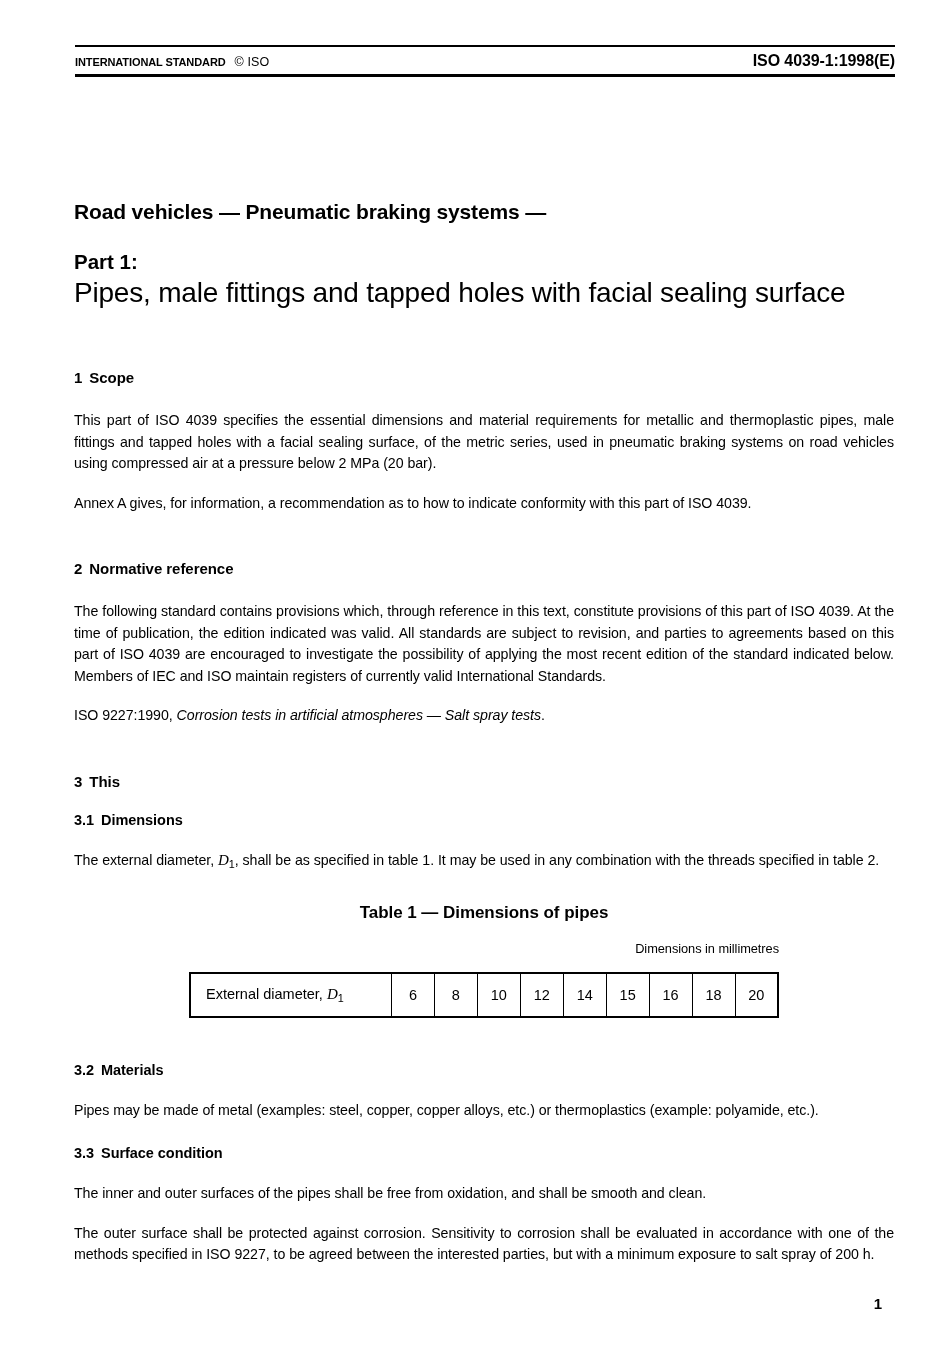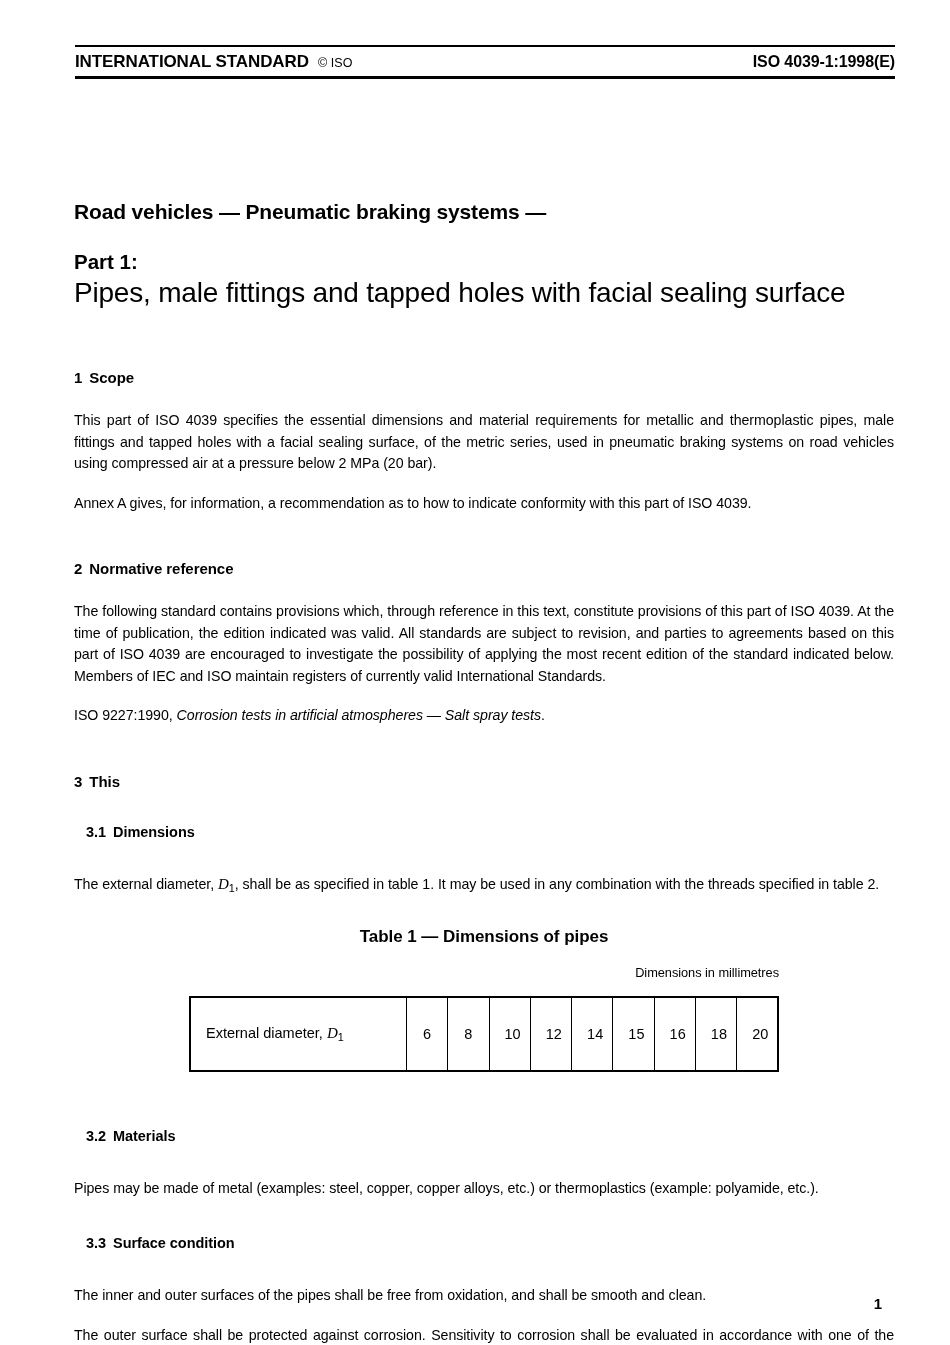--- a/index.html
+++ b/index.html
@@ -40,21 +40,21 @@
     align-items: baseline;
     justify-content: space-between;
     padding: 5px 0 4px 0;
   }
   .header-left {
     display: flex;
     align-items: baseline;
     gap: 9px;
   }
   .header-title {
-    font-size: 17px;
+    font-size: 11px;
     font-weight: bold;
     letter-spacing: -0.1px;
   }
   .header-copyright {
     font-size: 12.5px;
     font-weight: normal;
     letter-spacing: 0.1px;
   }
   .header-right {
     font-size: 16px;
@@ -96,21 +96,21 @@
 
   h2.clause {
     font-size: 15px;
     font-weight: bold;
     margin: 0;
     letter-spacing: -0.05px;
   }
   h3.subclause {
     font-size: 14.5px;
     font-weight: bold;
-    margin: 12px;
+    margin: 0;
     letter-spacing: -0.05px;
   }
   .num-gap { display: inline-block; width: 7px; }
 
   p.body {
     font-size: 14.2px;
     line-height: 21.5px;
     margin: 0;
     text-align: justify;
     letter-spacing: -0.05px;
@@ -155,21 +155,21 @@
     width: 590px;
     table-layout: fixed;
     border: 2.5px solid #000;
   }
   table.dims td {
     border: 1px solid #000;
     height: 42px;
     font-size: 14.5px;
     text-align: center;
     vertical-align: middle;
-    padding: 15px;
+    padding: 0;
   }
   table.dims td.rowhead {
     text-align: left;
     padding-left: 15px;
     width: 185px;
   }
 
   
   .folio {
     position: absolute;

